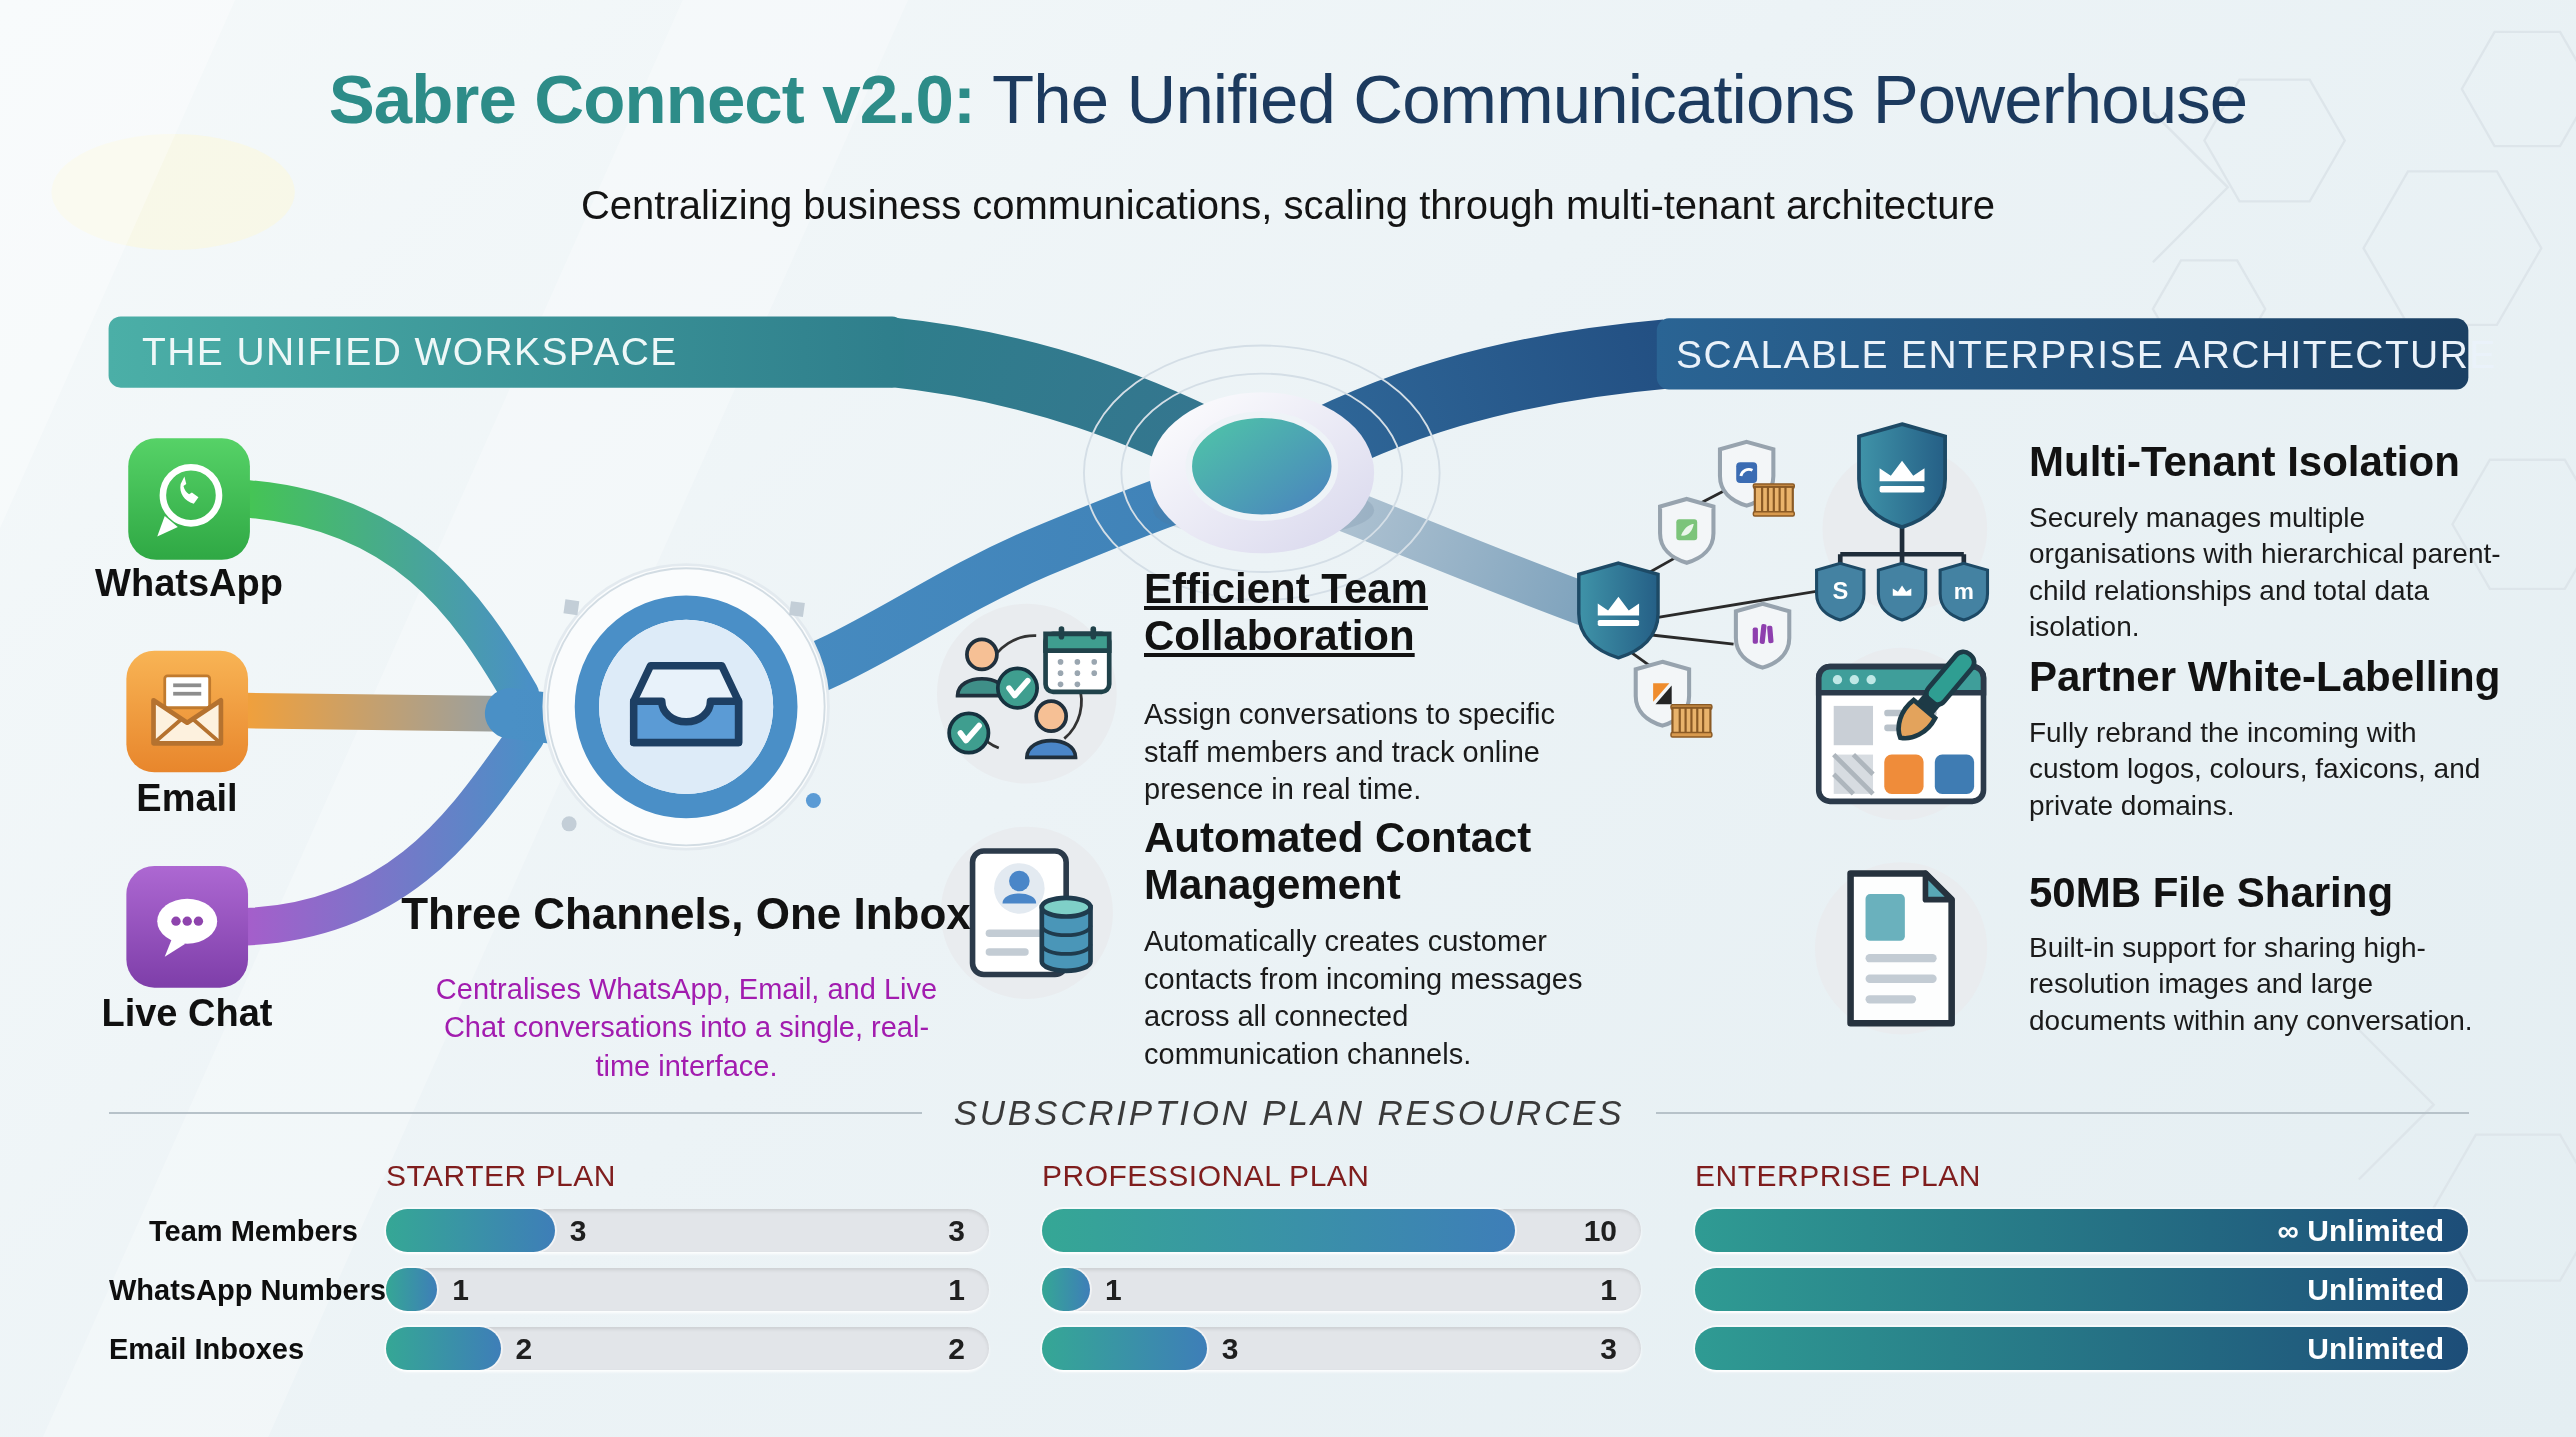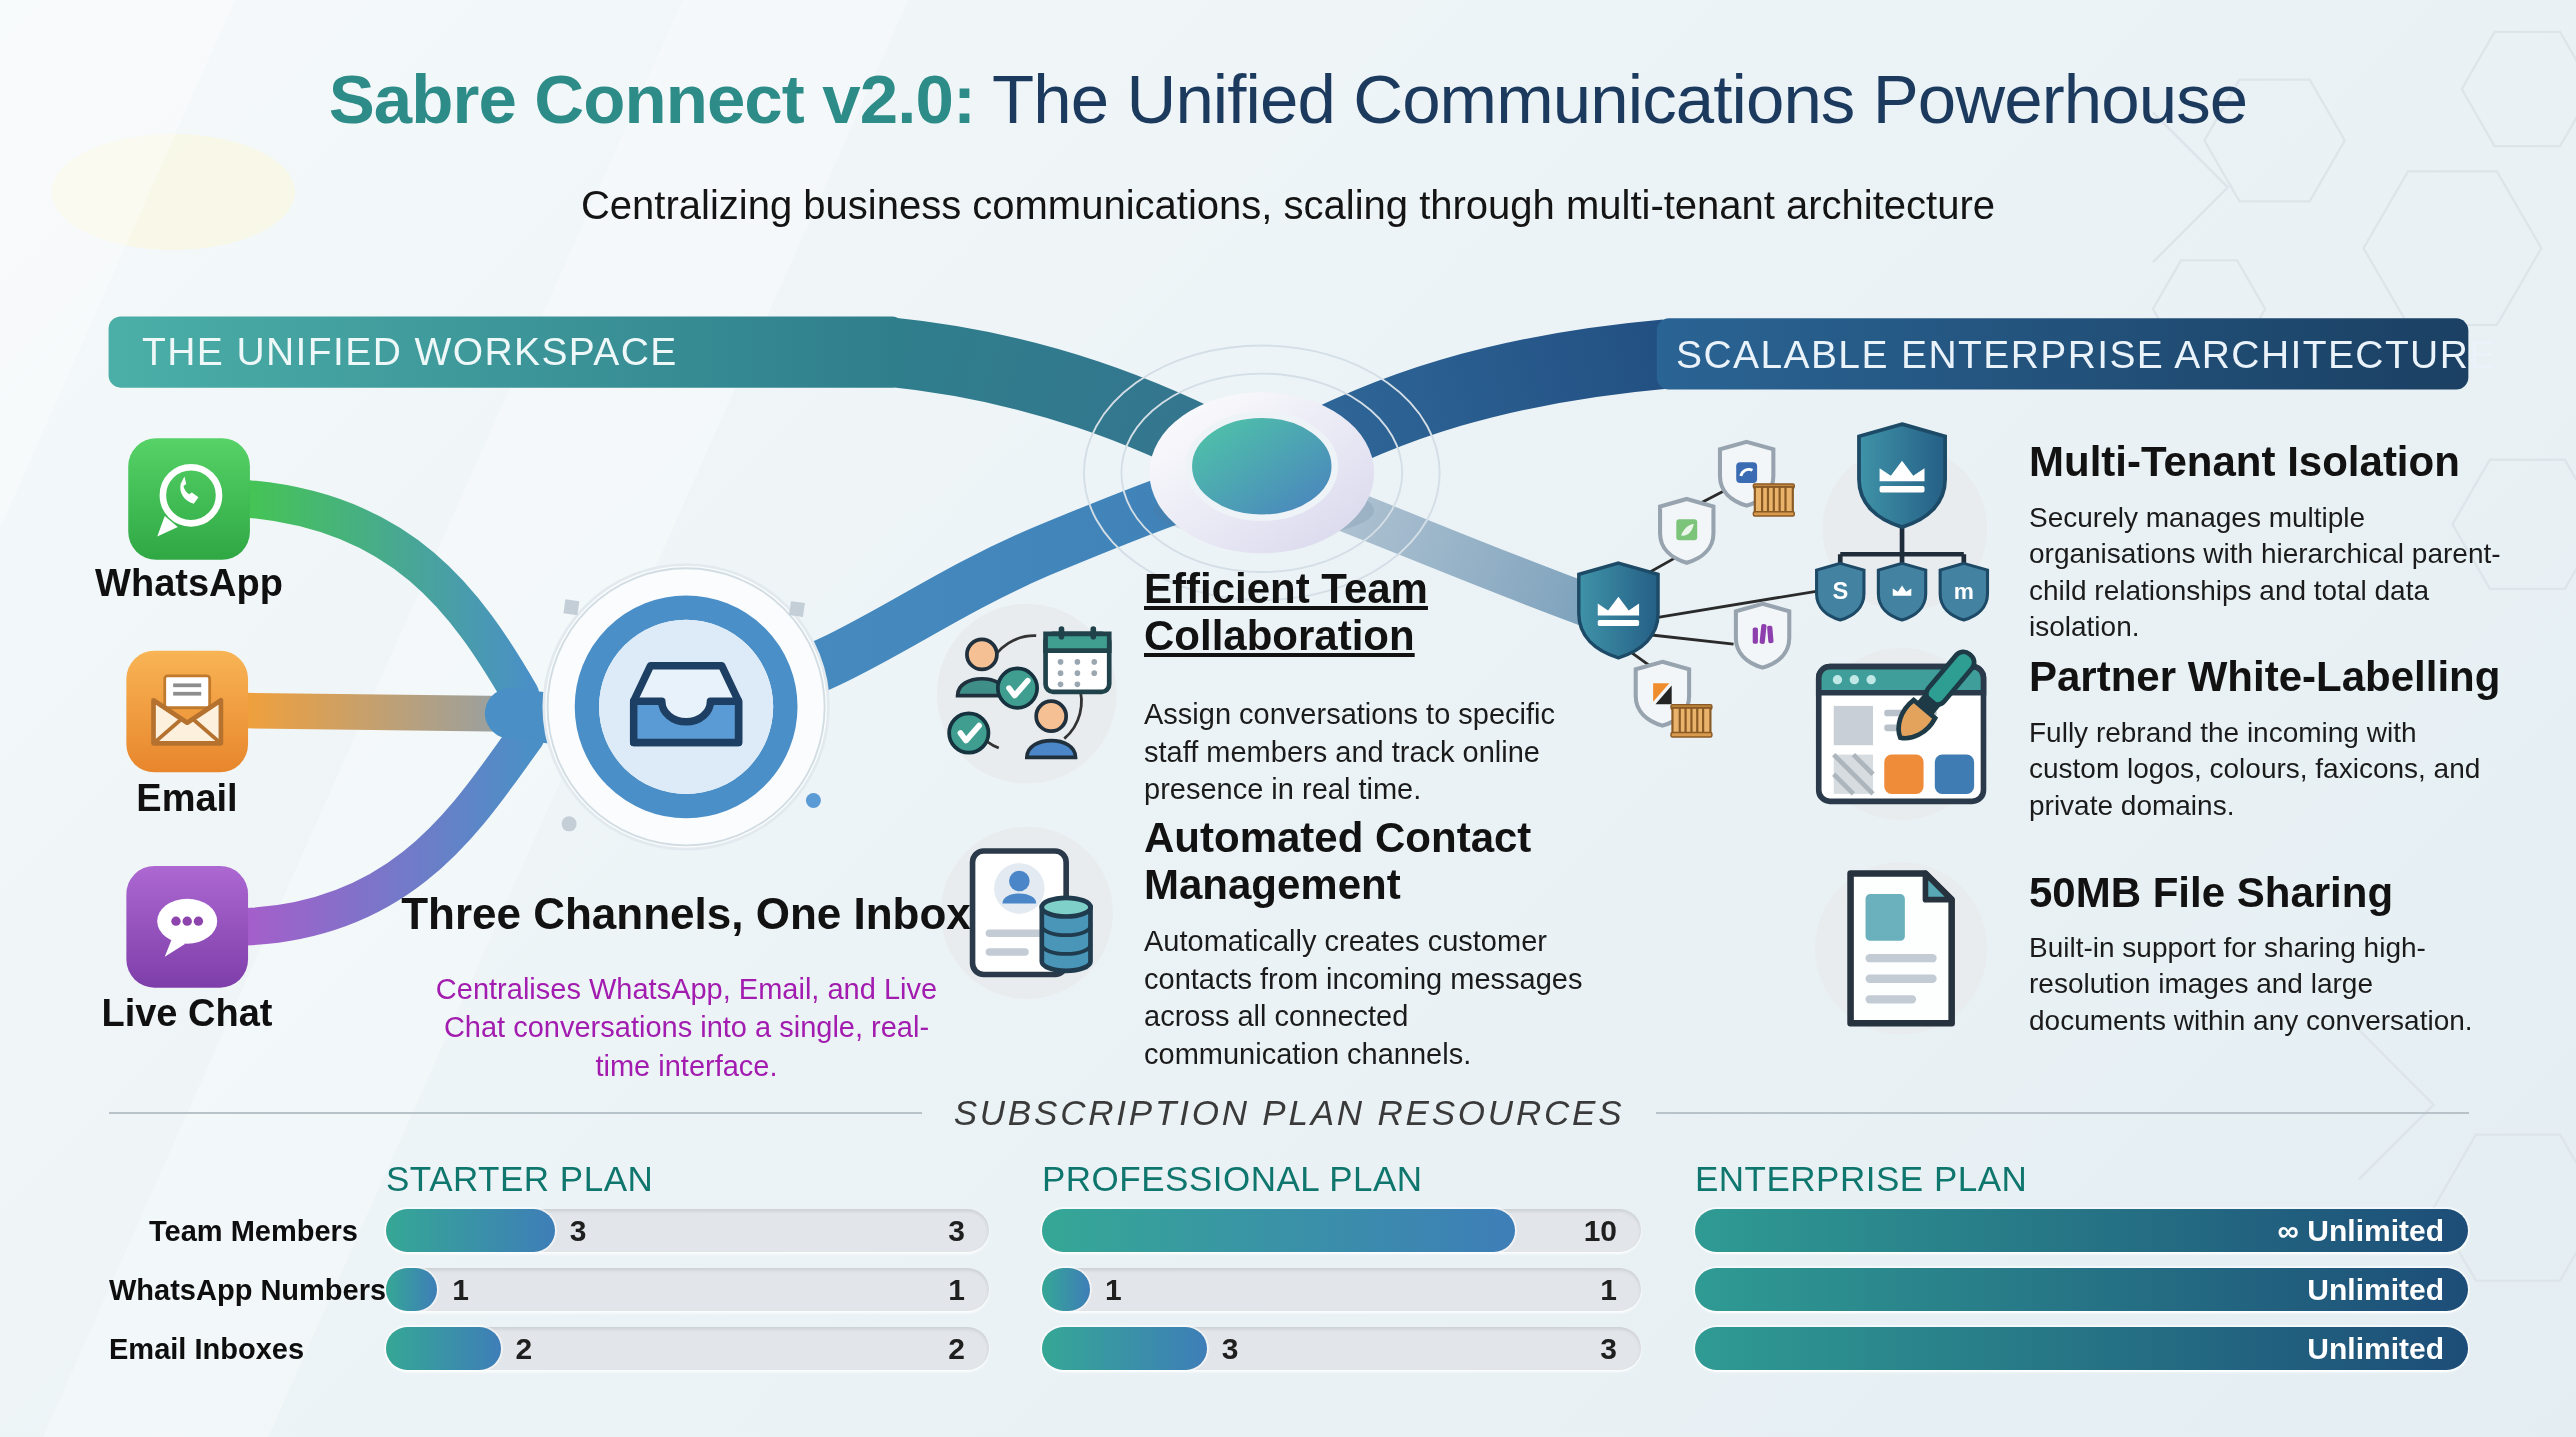--- a/index.html
+++ b/index.html
@@ -19,21 +19,21 @@
   .banner-left-label{left:142px;top:330px;}
   .banner-right-label{left:1676px;top:333px;width:791px;text-align:right;color:#eaf2fa;}
   .channel-label{width:262px;text-align:center;font-size:38px;font-weight:600;color:#101010;}
   .feat-title{font-weight:700;color:#121212;font-size:42px;line-height:1.12;}
   .feat-body{color:#1b1b1b;font-size:29px;line-height:1.3;font-weight:400;}
   .inbox-title{left:391px;top:889px;width:590px;text-align:center;font-size:44px;font-weight:700;color:#121212;white-space:nowrap;}
   .inbox-body{left:429px;top:951px;width:515px;text-align:center;font-size:29px;line-height:1.32;color:#a21caf;margin-top:19px;}
   .divider-row{left:109px;top:1093px;width:2360px;display:flex;align-items:center;gap:32px;text-align:right;}
   .divider-line{flex:1;height:1.9px;background:#b7c2c9;}
   .divider-title{font-size:35px;font-style:italic;color:#3a3a3a;letter-spacing:2.8px;font-weight:500;white-space:nowrap;}
-  .plan-header{font-size:35px;color:#0f766e;letter-spacing:0.5px;font-weight:500;white-space:nowrap;}
+  .plan-header{font-size:30px;color:#7f1d1d;letter-spacing:0.5px;font-weight:500;white-space:nowrap;}
   .row-label{font-size:29px;font-weight:600;color:#0e0e0e;white-space:nowrap;}
   .bar{position:absolute;height:43px;border-radius:21.5px;background:#e2e5e9;box-shadow:inset 0 1.9px 3.7px rgba(0,0,0,0.10),0 1.9px 2.8px rgba(255,255,255,0.9);z-index:2;}
   .bar-fill{position:absolute;left:0;top:0;height:100%;border-radius:21.5px;
     background:linear-gradient(90deg,#35a795,#3e7eb8);box-shadow:0 0 0 1.9px rgba(255,255,255,0.55);}
   .plan-enterprise .bar-fill{background:linear-gradient(90deg,#2f9b93,#1d4d78);}
   .bar-inlabel{position:absolute;top:50%;transform:translateY(-50%);font-size:30px;font-weight:700;color:#1f1f1f;}
   .bar-endlabel{position:absolute;right:24px;top:50%;transform:translateY(-50%);font-size:30px;font-weight:700;color:#1f1f1f;}
   .plan-enterprise .bar-endlabel{color:#ffffff;font-weight:600;}
 </style>
 </head>

